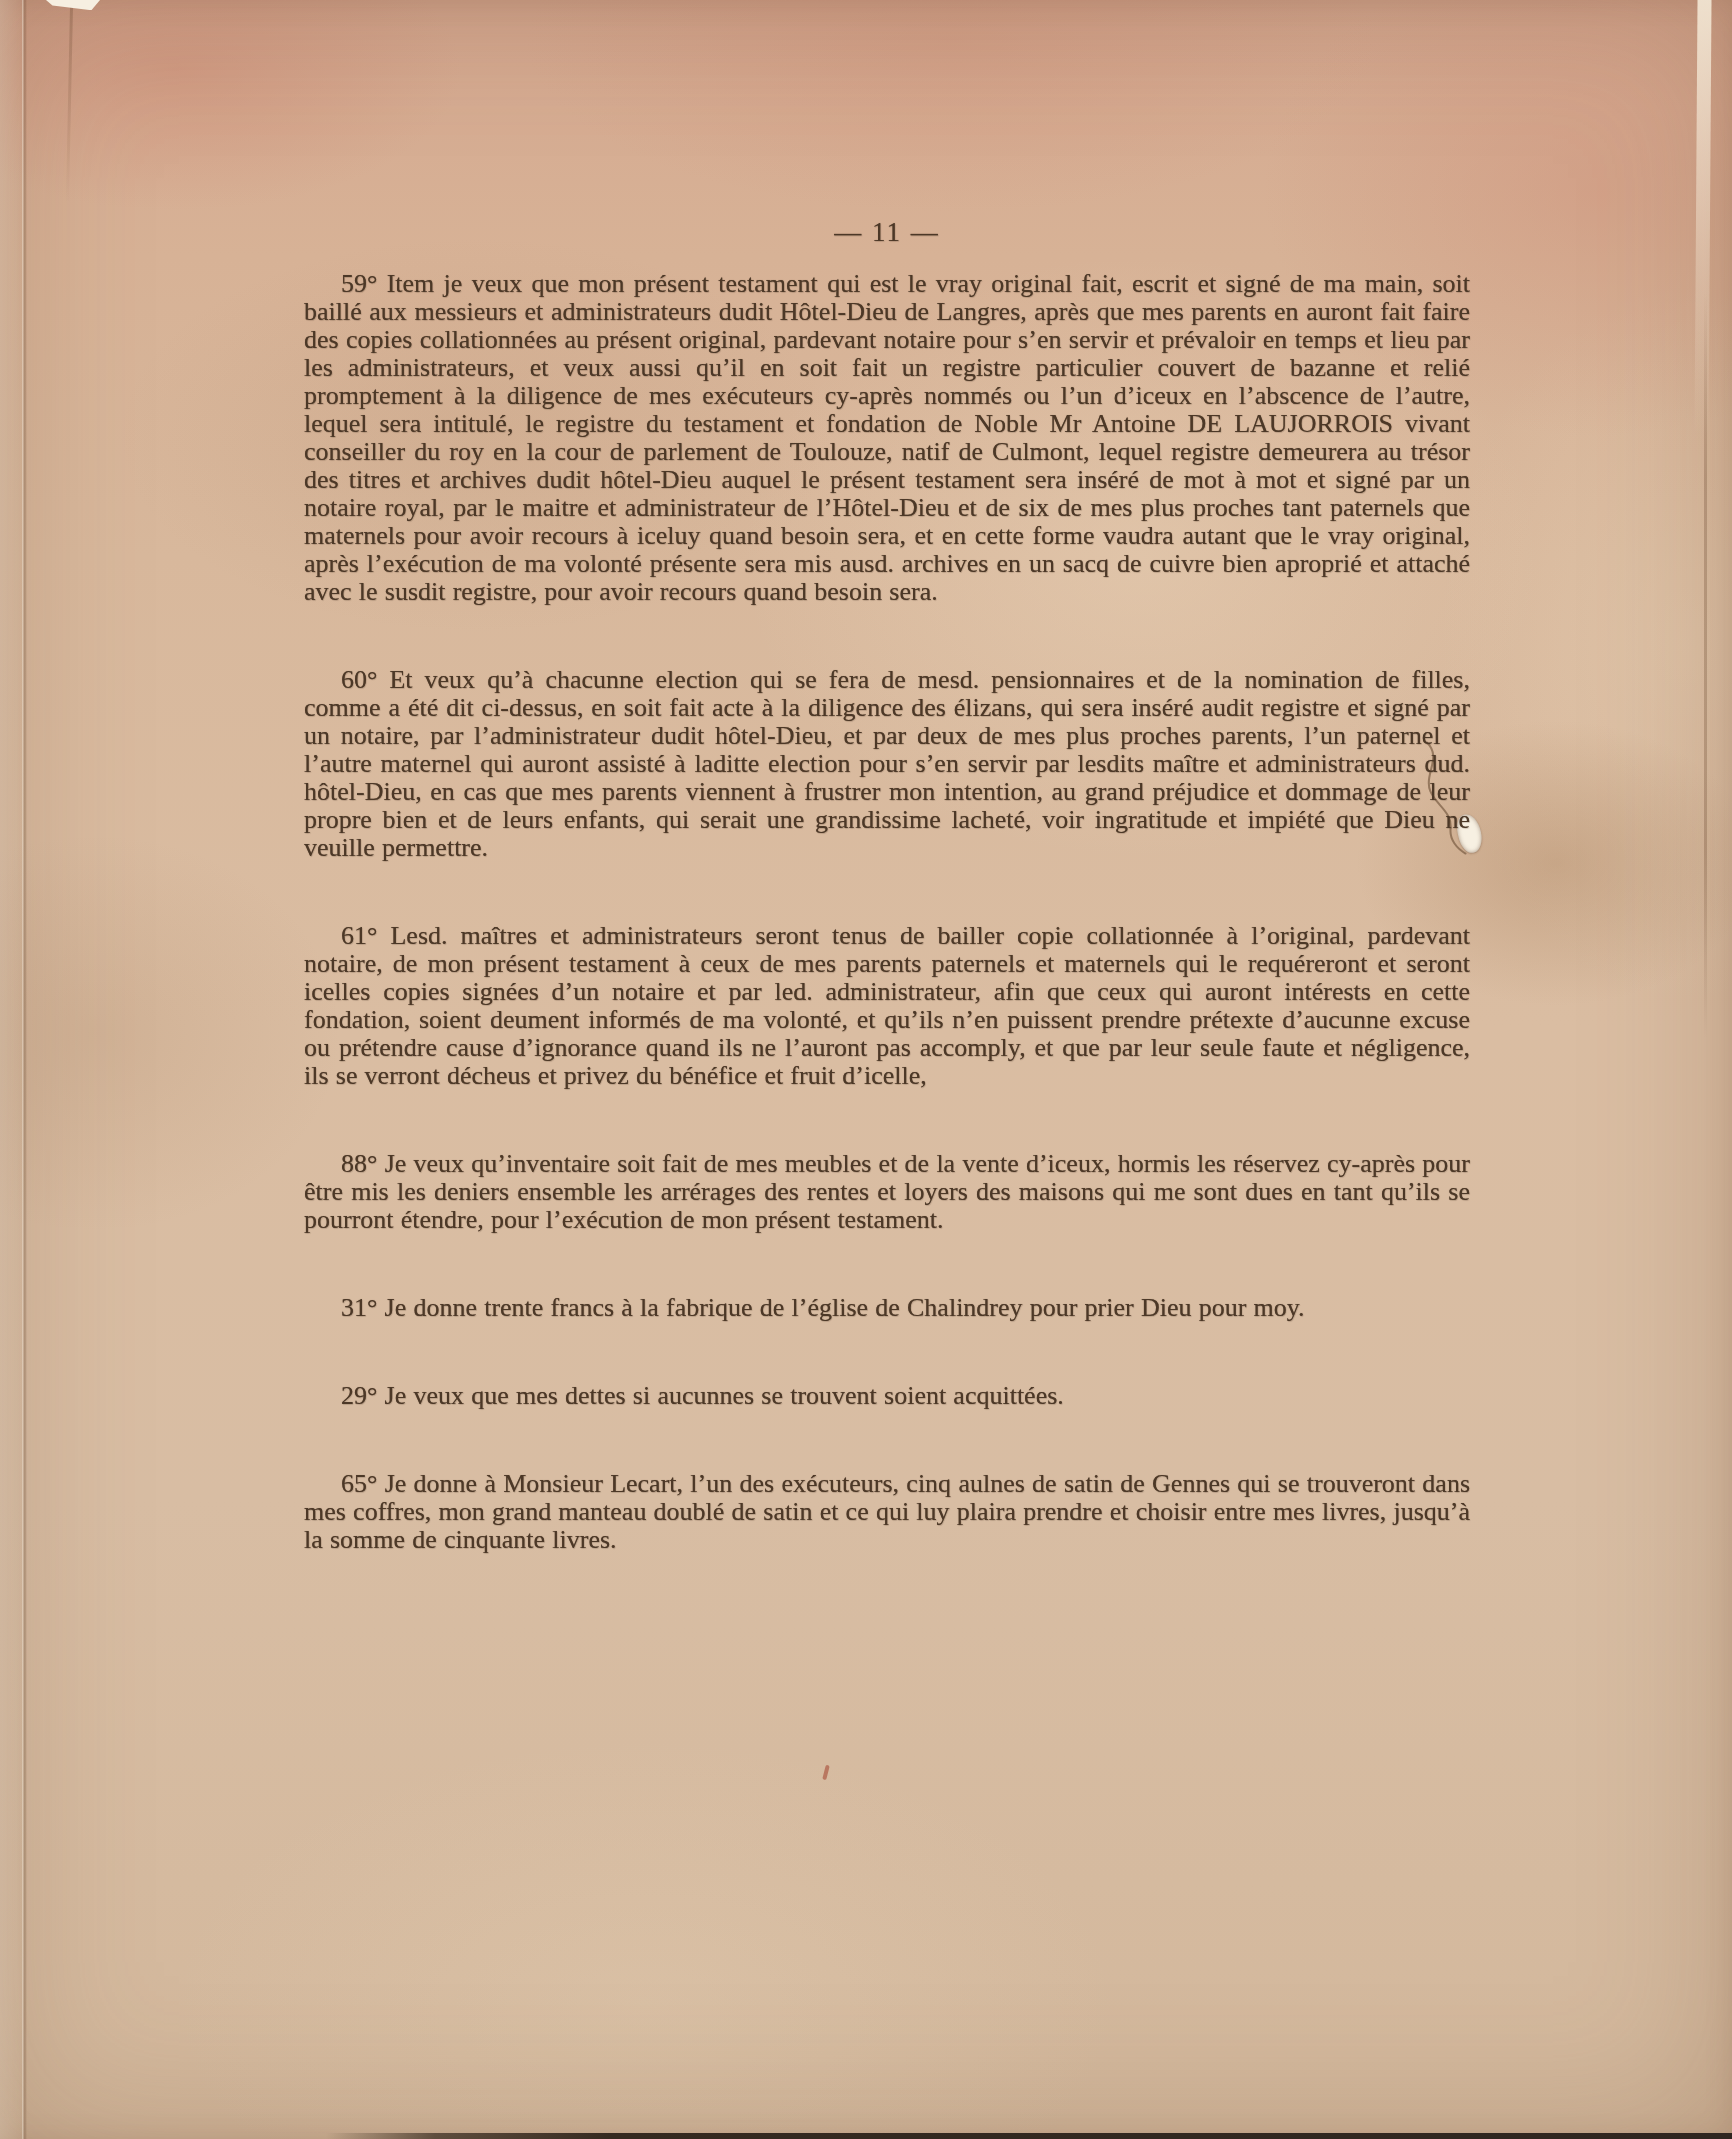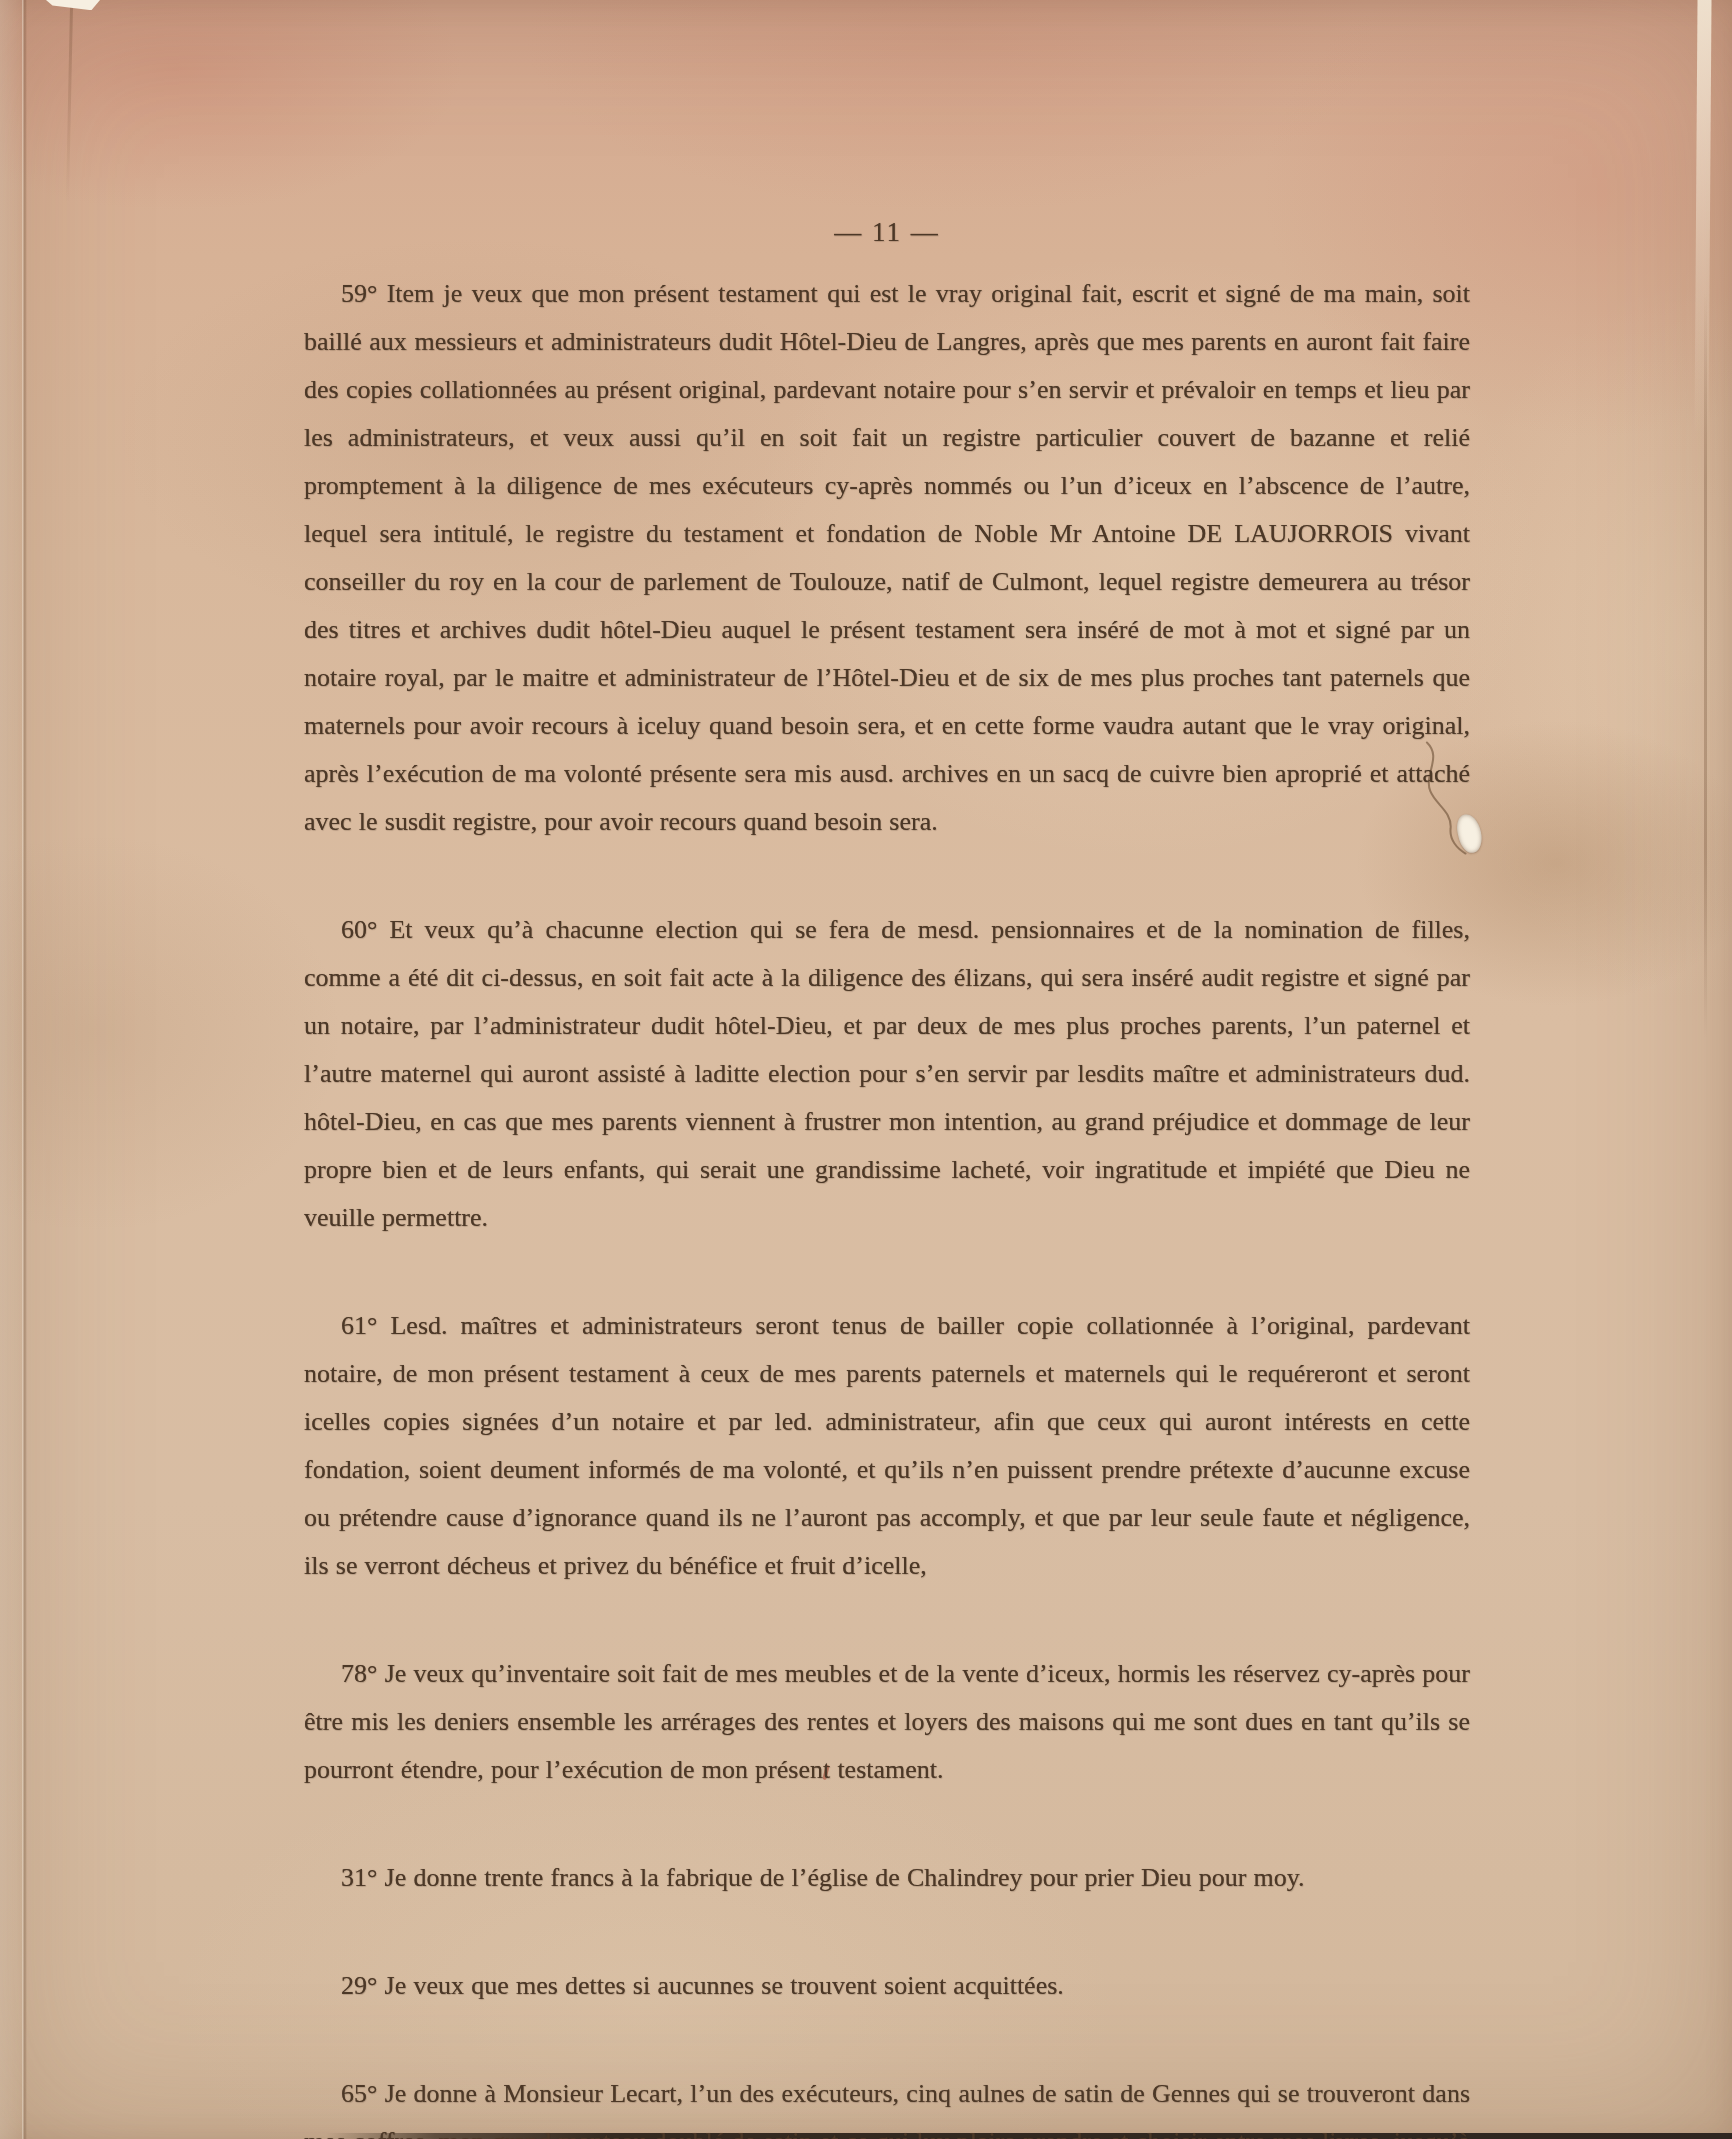--- a/index.html
+++ b/index.html
@@ -91,21 +91,21 @@
   }
   .page-number {
     font-size: 27px;
     line-height: 36px;
     text-align: center;
     letter-spacing: 2px;
     margin: 0 0 20.4px 0;
   }
   .para {
     font-size: 26px;
-    line-height: 48px;
+    line-height: 28px;
     margin: 0 0 60px 0;
     text-align: justify;
     text-indent: 37px;
     word-spacing: 0.7px;
     hyphens: none;
   }
   .para:last-child { margin-bottom: 18px; }
 </style>
 </head>
 <body>
@@ -123,20 +123,20 @@
   </svg>
   <div class="tear-hole"></div>
   <div class="red-speck"></div>
   <div class="bottom-scan-edge"></div>
 
   <div class="content">
     <div class="page-number">— 11 —</div>
     <p class="para">59° Item je veux que mon présent testament qui est le vray original fait, escrit et signé de ma main, soit baillé aux messieurs et administrateurs dudit Hôtel-Dieu de Langres, après que mes parents en auront fait faire des copies collationnées au présent original, pardevant notaire pour s’en servir et prévaloir en temps et lieu par les administrateurs, et veux aussi qu’il en soit fait un registre particulier couvert de bazanne et relié promptement à la diligence de mes exécuteurs cy-après nommés ou l’un d’iceux en l’abscence de l’autre, lequel sera intitulé, le registre du testament et fondation de Noble Mr Antoine DE LAUJORROIS vivant conseiller du roy en la cour de parlement de Toulouze, natif de Culmont, lequel registre demeurera au trésor des titres et archives dudit hôtel-Dieu auquel le présent testament sera inséré de mot à mot et signé par un notaire royal, par le maitre et administrateur de l’Hôtel-Dieu et de six de mes plus proches tant paternels que maternels pour avoir recours à iceluy quand besoin sera, et en cette forme vaudra autant que le vray original, après l’exécution de ma volonté présente sera mis ausd. archives en un sacq de cuivre bien aproprié et attaché avec le susdit registre, pour avoir recours quand besoin sera.</p>
     <p class="para">60° Et veux qu’à chacunne election qui se fera de mesd. pensionnaires et de la nomination de filles, comme a été dit ci-dessus, en soit fait acte à la diligence des élizans, qui sera inséré audit registre et signé par un notaire, par l’administrateur dudit hôtel-Dieu, et par deux de mes plus proches parents, l’un paternel et l’autre maternel qui auront assisté à laditte election pour s’en servir par lesdits maître et administrateurs dud. hôtel-Dieu, en cas que mes parents viennent à frustrer mon intention, au grand préjudice et dommage de leur propre bien et de leurs enfants, qui serait une grandissime lacheté, voir ingratitude et impiété que Dieu ne veuille permettre.</p>
     <p class="para">61° Lesd. maîtres et administrateurs seront tenus de bailler copie collationnée à l’original, pardevant notaire, de mon présent testament à ceux de mes parents paternels et maternels qui le requéreront et seront icelles copies signées d’un notaire et par led. administrateur, afin que ceux qui auront intérests en cette fondation, soient deument informés de ma volonté, et qu’ils n’en puissent prendre prétexte d’aucunne excuse ou prétendre cause d’ignorance quand ils ne l’auront pas accomply, et que par leur seule faute et négligence, ils se verront décheus et privez du bénéfice et fruit d’icelle,</p>
-    <p class="para">78° Je veux qu’inventaire soit fait de mes meubles et de la vente d’iceux, hormis les réservez cy-après pour être mis les deniers ensemble les arrérages des rentes et loyers des maisons qui me sont dues en tant qu’ils se pourront étendre, pour l’exécution de mon présent testament.</p>
+    <p class="para">88° Je veux qu’inventaire soit fait de mes meubles et de la vente d’iceux, hormis les réservez cy-après pour être mis les deniers ensemble les arrérages des rentes et loyers des maisons qui me sont dues en tant qu’ils se pourront étendre, pour l’exécution de mon présent testament.</p>
     <p class="para">31° Je donne trente francs à la fabrique de l’église de Chalindrey pour prier Dieu pour moy.</p>
     <p class="para">29° Je veux que mes dettes si aucunnes se trouvent soient acquittées.</p>
     <p class="para">65° Je donne à Monsieur Lecart, l’un des exécuteurs, cinq aulnes de satin de Gennes qui se trouveront dans mes coffres, mon grand manteau doublé de satin et ce qui luy plaira prendre et choisir entre mes livres, jusqu’à la somme de cinquante livres.</p>
   </div>
 
 </div>
 
 
 </body></html>

